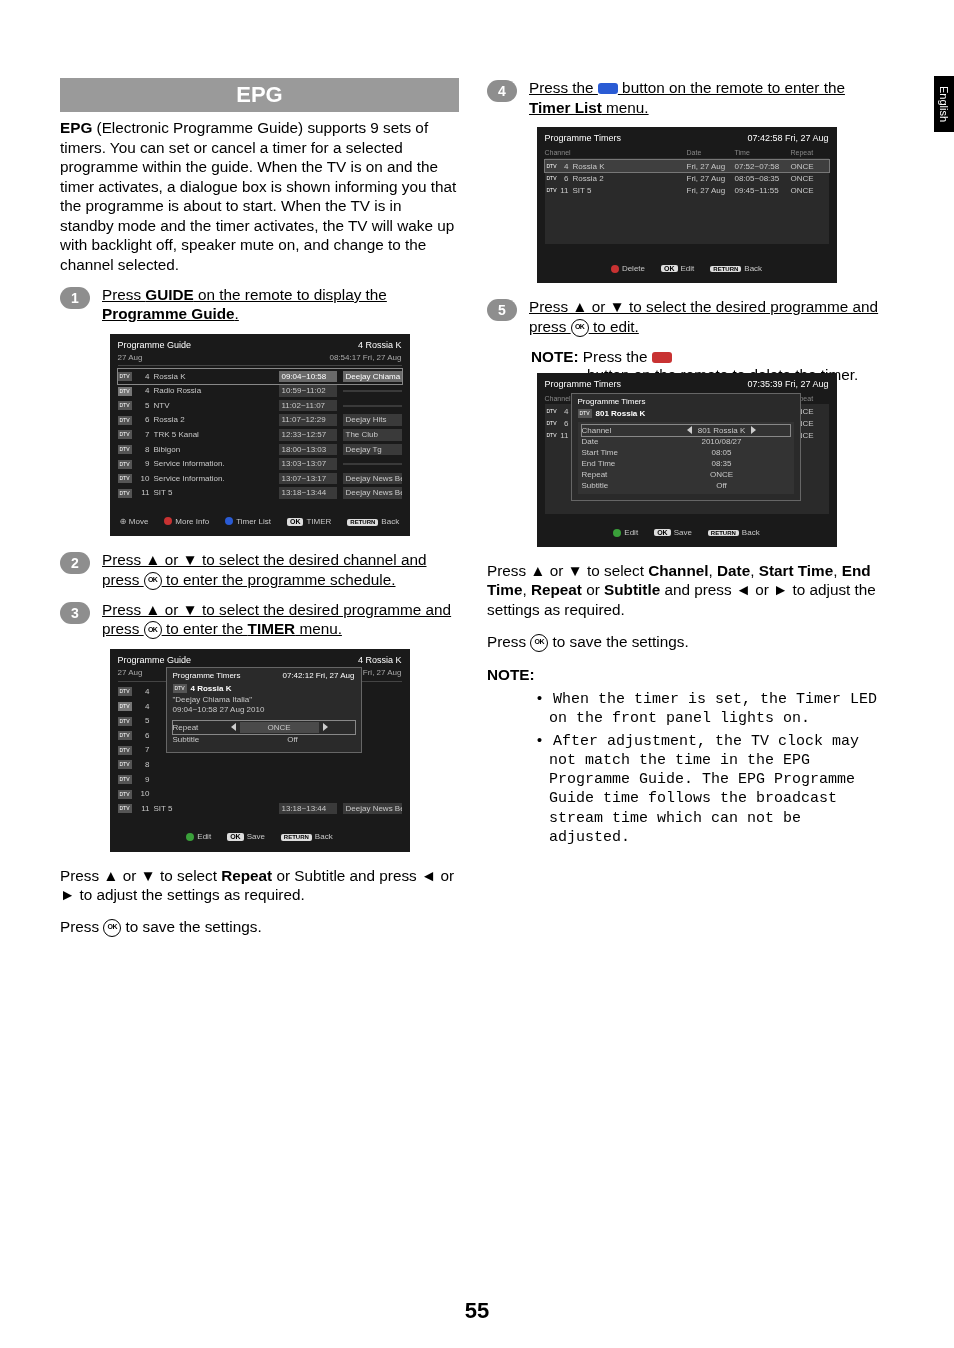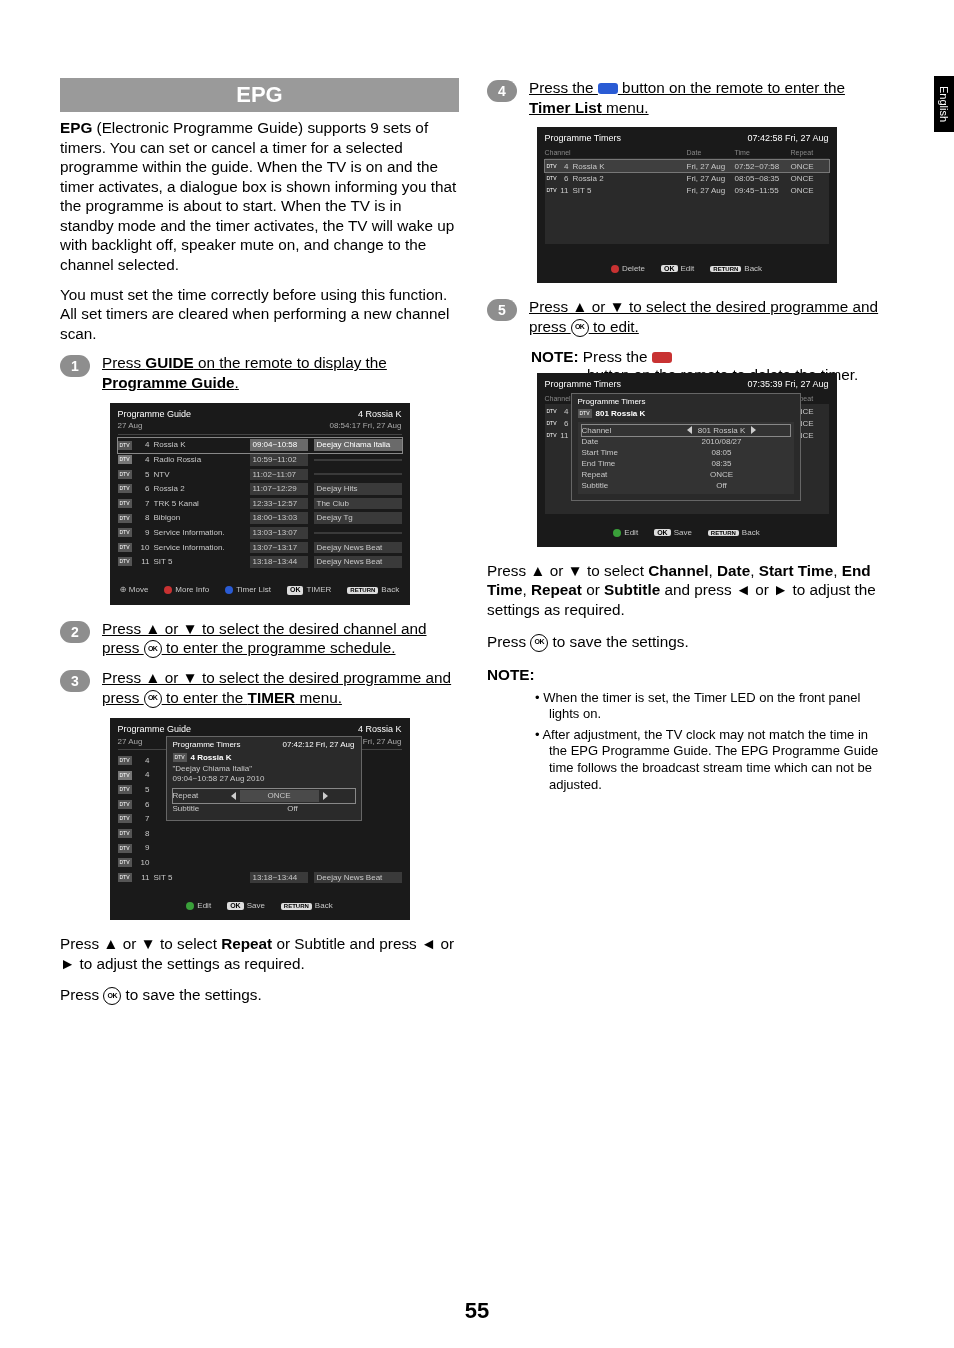--- a/index.html
+++ b/index.html
@@ -103,22 +103,23 @@
 
   .note-label {
     font-size: 15.3px;
     font-weight: bold;
     margin-top: 14px;
     margin-bottom: 6px;
   }
 
   .bullets {
     margin-left: 48px;
-    font-size: 13px;
+    font-size: 15px;
     line-height: 1.28;
+    font-family: Liberation Mono, monospace;
   }
   .bullets li {
     list-style: none;
     text-indent: -14px;
     padding-left: 14px;
     margin-bottom: 4px;
   }
   .bullets li::before {
     content: "• ";
   }
@@ -180,21 +181,21 @@
     align-items: center;
     padding: 1.5px 0;
     gap: 4px;
   }
   .pg-ch-icon {
     width: 14px; height: 9px; background:#555; flex:0 0 auto;
   }
   .pg-ch-icon.dtv::after{ content:"DTV"; color:#fff; font-size:5px; display:block; text-align:center; line-height:9px;}
   .pg-num { width: 14px; text-align:right; }
   .pg-name { width: 92px; overflow:hidden; white-space:nowrap; }
-  .pg-time { width: 58px; background:#3a3a3a; padding:1px 3px; margin-right:2px; }
+  .pg-time { width: 58px; background:#3a3a3a; padding:1px 3px; margin-right:2px;margin-left:29px; }
   .pg-prog { flex:1; background:#3a3a3a; padding:1px 3px; overflow:hidden; white-space:nowrap; }
   .pg-row.sel .pg-time, .pg-row.sel .pg-prog { background:#6a6a6a; color:#fff; }
   .pg-row.sel { outline:1px solid #888; }
   .locked .pg-ch-icon{ background:#777; }
 
   .shot-footer {
     display:flex; gap:16px; justify-content:center; margin-top:16px; font-size:8px;
   }
   .dot{ width:8px; height:8px; border-radius:50%; display:inline-block; vertical-align:middle; margin-right:3px;}
   .d-red{background:#c83232;} .d-grn{background:#3aa03a;} .d-blu{background:#2a5bd4;}
@@ -266,21 +267,20 @@
 
 <div class="content">
 
   <div class="col">
     <div class="epg-header">EPG</div>
 
     <p class="body">
       <b>EPG</b> (Electronic Programme Guide) supports 9 sets of timers. You can set or cancel a timer for a selected programme within the guide. When the TV is on and the timer activates, a dialogue box is shown informing you that the programme is about to start. When the TV is in standby mode and the timer activates, the TV will wake up with backlight off, speaker mute on, and change to the channel selected.
     </p>
 
-    <p class="body">You must set the time correctly before using this function. All set timers are cleared when performing a new channel scan.</p>
 
     <div class="step-row">
       <div class="step-badge">1</div>
       <div class="step-text">
         <span>Press </span><b>GUIDE</b><span> on the remote to display the </span><b>Programme Guide</b><span>.</span>
       </div>
     </div>
 
     <div class="shot shot-sm">
       <div class="shot-title-row">

